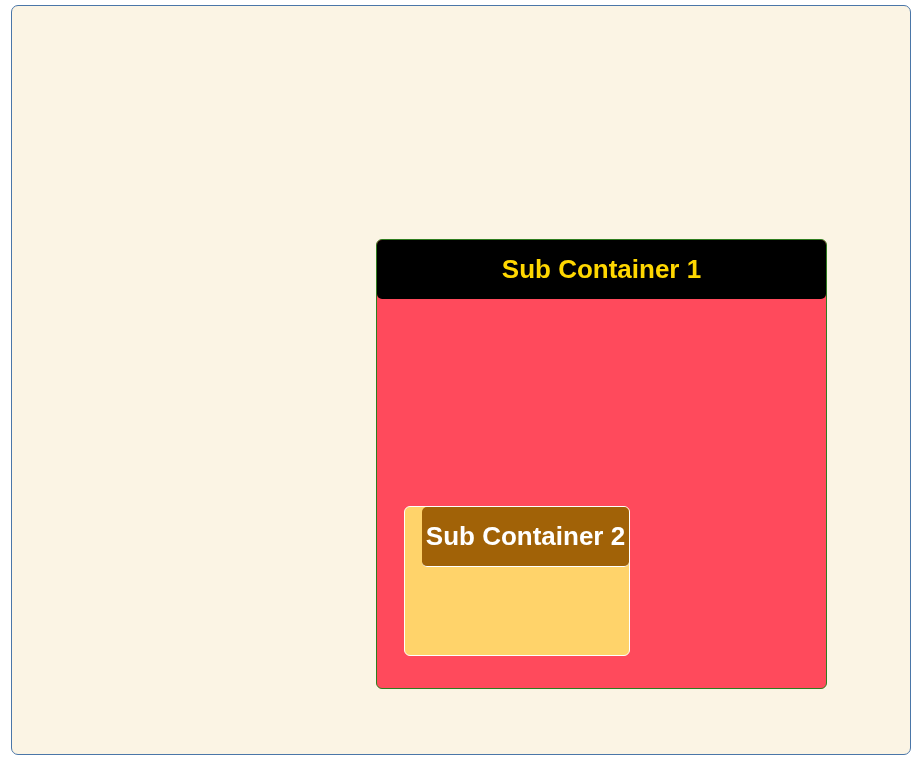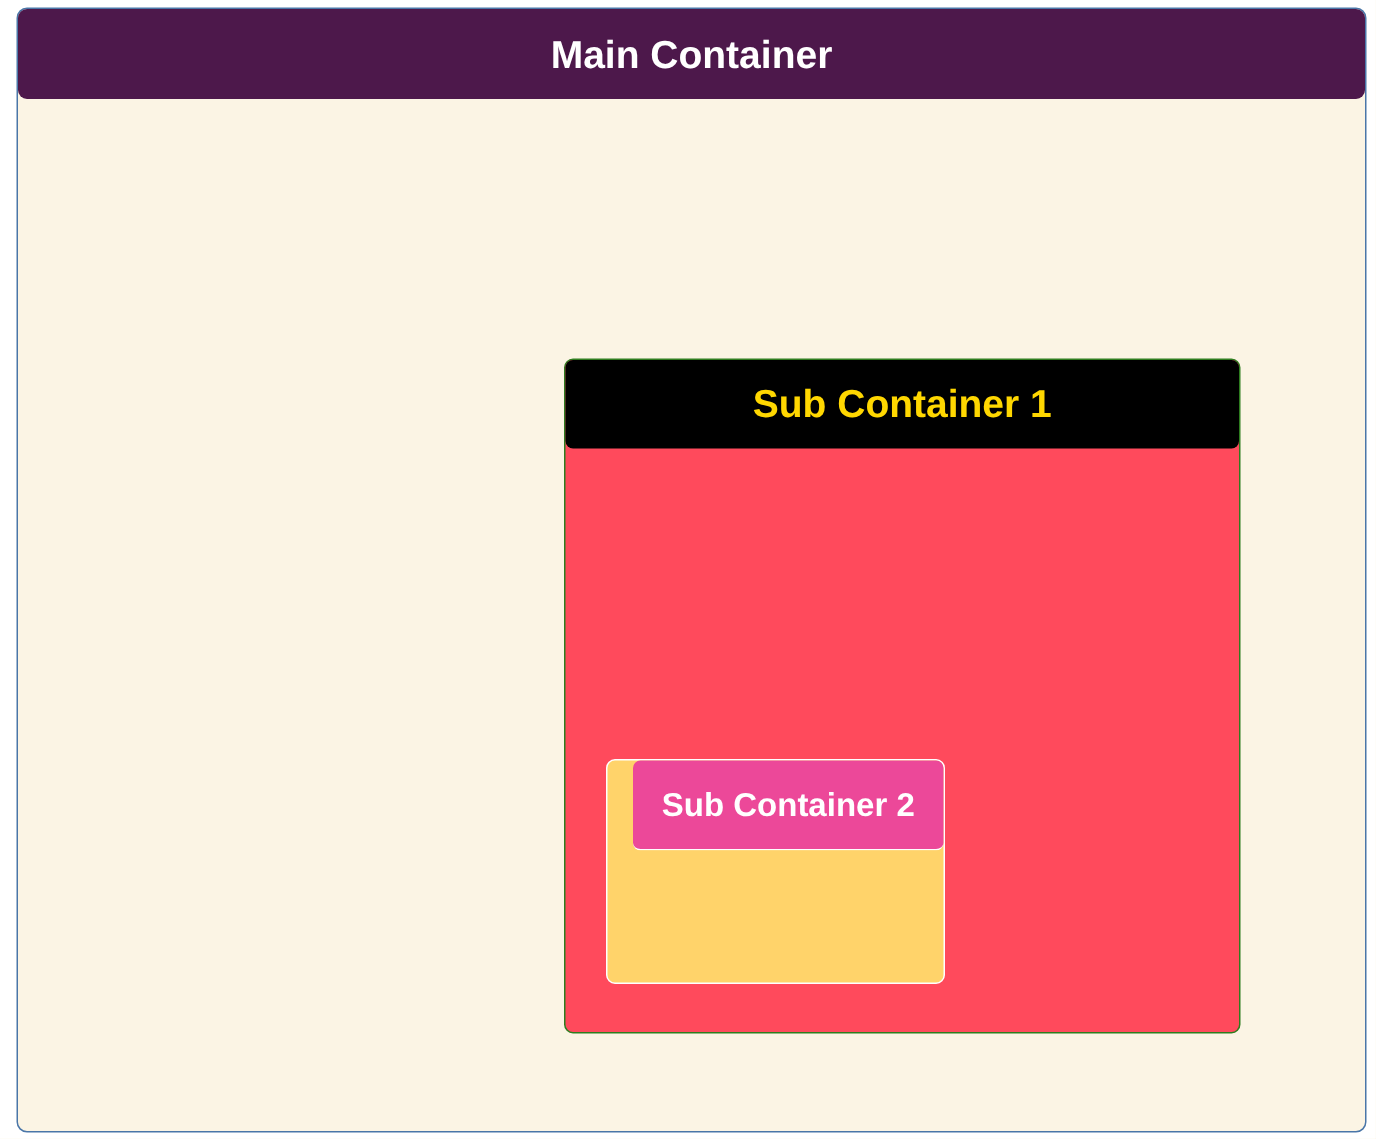--- a/index.html
+++ b/index.html
@@ -2,29 +2,26 @@
 <html><head>
 <meta charset="utf-8">
 <style>
   html, body { margin: 0; padding: 0; background: #ffffff; }
   body { width: 917px; height: 759px; position: relative; overflow: hidden; font-family: "Liberation Sans", sans-serif; }
   .main { position: absolute; left: 11px; top: 5px; width: 898px; height: 748px; background: #fbf4e4; border: 1px solid #4a76a8; border-radius: 7px; box-sizing: content-box; }
   .main-header { position: absolute; left: 0; top: 0; right: 0; height: 60px; background: #4d184b; border-radius: 6px 6px 6px 6px; display: flex; align-items: center; justify-content: center; color: #ffffff; font-weight: bold; font-size: 26px; }
   .sub1 { position: absolute; left: 364px; top: 233px; width: 449px; height: 448px; background: #ff4a5c; border: 1px solid #2e7d1f; border-radius: 6px; }
   .sub1-header { position: absolute; left: 0; top: 0; right: 0; height: 59px; background: #000000; border-radius: 5px; display: flex; align-items: center; justify-content: center; color: #ffd700; font-weight: bold; font-size: 26px; }
   .sub2 { position: absolute; left: 27px; top: 266px; width: 224px; height: 148px; background: #ffd36a; border: 1px solid #ffffff; border-radius: 6px; }
-  .sub2-header { position: absolute; left: 0; top: 0; right: 0; height: 59px; background: #ec4899; border-bottom: 1px solid #ffffff; border-radius: 5px; display: flex; align-items: center; justify-content: center; color: #ffffff; font-weight: bold; font-size: 22px; white-space: nowrap; margin-left: 17px; }
+  .sub2-header { position: absolute; left: 0; top: 0; right: 0; height: 59px; background: #a16207; border-bottom: 1px solid #ffffff; border-radius: 5px; display: flex; align-items: center; justify-content: center; color: #ffffff; font-weight: bold; font-size: 26px; white-space: nowrap; margin-left: 17px; }
 </style>
 </head>
 <body>
 
 <div class="main">
-  <div class="main-header">
-    <span>Main Container</span>
-  </div>
   <div class="sub1">
     <div class="sub1-header">
       <span>Sub Container 1</span>
     </div>
     <div class="sub2">
       <div class="sub2-header">
         <span>Sub Container 2</span>
       </div>
     </div>
   </div>

